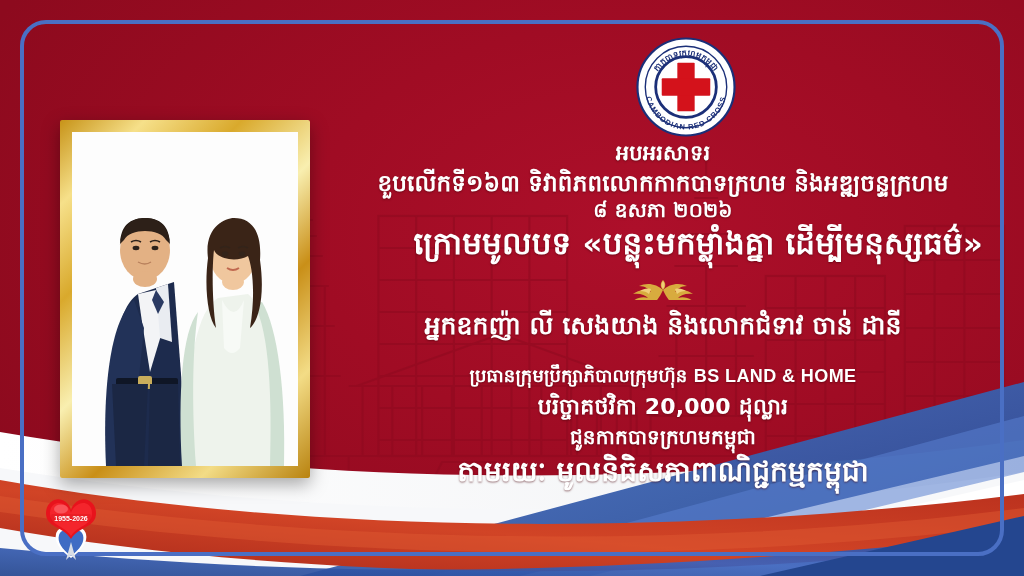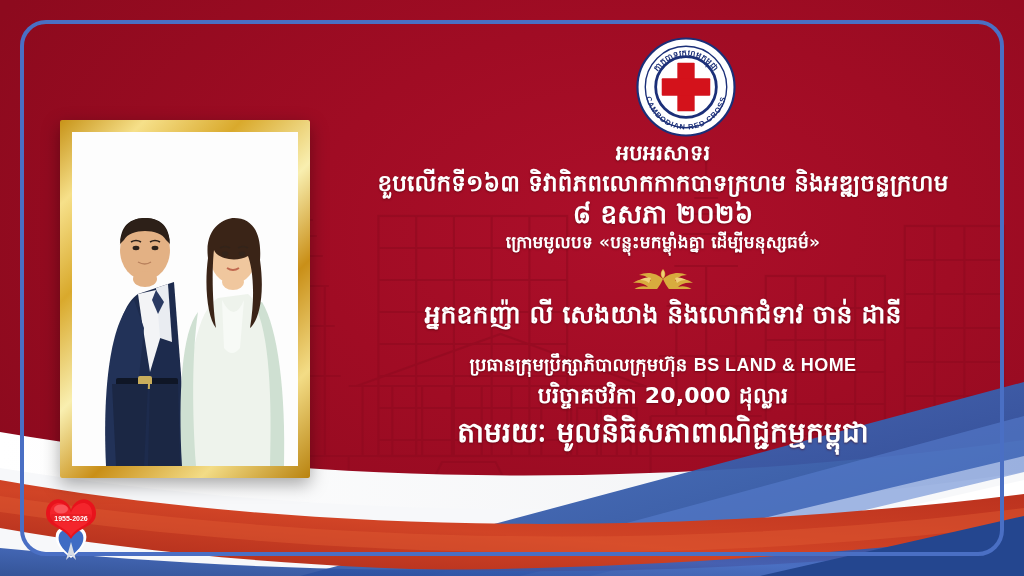--- a/index.html
+++ b/index.html
@@ -82,22 +82,22 @@
   .khm{
     font-family:"DejaVu Sans","Liberation Sans",sans-serif;
     font-weight:bold;
     color:#fff;
     text-shadow:0 1px 2px rgba(70,0,10,.55);
     line-height:1.28;
     letter-spacing:.2px;
   }
   .l-congrats{font-size:21px;margin-bottom:2px;}
   .l-occasion{font-size:23px;}
-  .l-date{font-size:26px;}
-  .l-theme{font-size:17px;}
+  .l-date{font-size:20px;}
+  .l-theme{font-size:31px;text-align:right;}
 
   .ornament{
     margin:14px auto 10px;
     width:120px;height:22px;
   }
   .ornament svg{width:100%;height:100%;display:block;}
 
   .l-thanks{font-size:20px;margin-bottom:5px;}
   .l-names{font-size:25px;margin-bottom:22px;}
   .l-role{font-size:18px;margin-bottom:5px;margin-top:8px;}
@@ -261,20 +261,21 @@
 
     <div class="khm l-names">អ្នកឧកញ៉ា លី សេងយាង និងលោកជំទាវ ចាន់ ដានី</div>
 
     <div class="khm l-role">
       <span>ប្រធានក្រុមប្រឹក្សាភិបាលក្រុមហ៊ុន</span>
       <span class="brandname">BS LAND &amp; HOME</span>
     </div>
 
     <div class="khm l-amount">បរិច្ចាគថវិកា 20,000 ដុល្លារ</div>
 
+    <div class="khm l-to">ជូនកាកបាទក្រហមកម្ពុជា</div>
 
     <div class="khm l-via">តាមរយៈ មូលនិធិសភាពាណិជ្ជកម្មកម្ពុជា</div>
   </div>
 
   <div class="waves">
     <svg viewBox="0 0 1024 200" preserveAspectRatio="none">
       <defs>
         <linearGradient id="gwhite" x1="0" y1="0" x2="1" y2="0">
           <stop offset="0%" stop-color="#ffffff"></stop>
           <stop offset="70%" stop-color="#f4f5f7"></stop>

